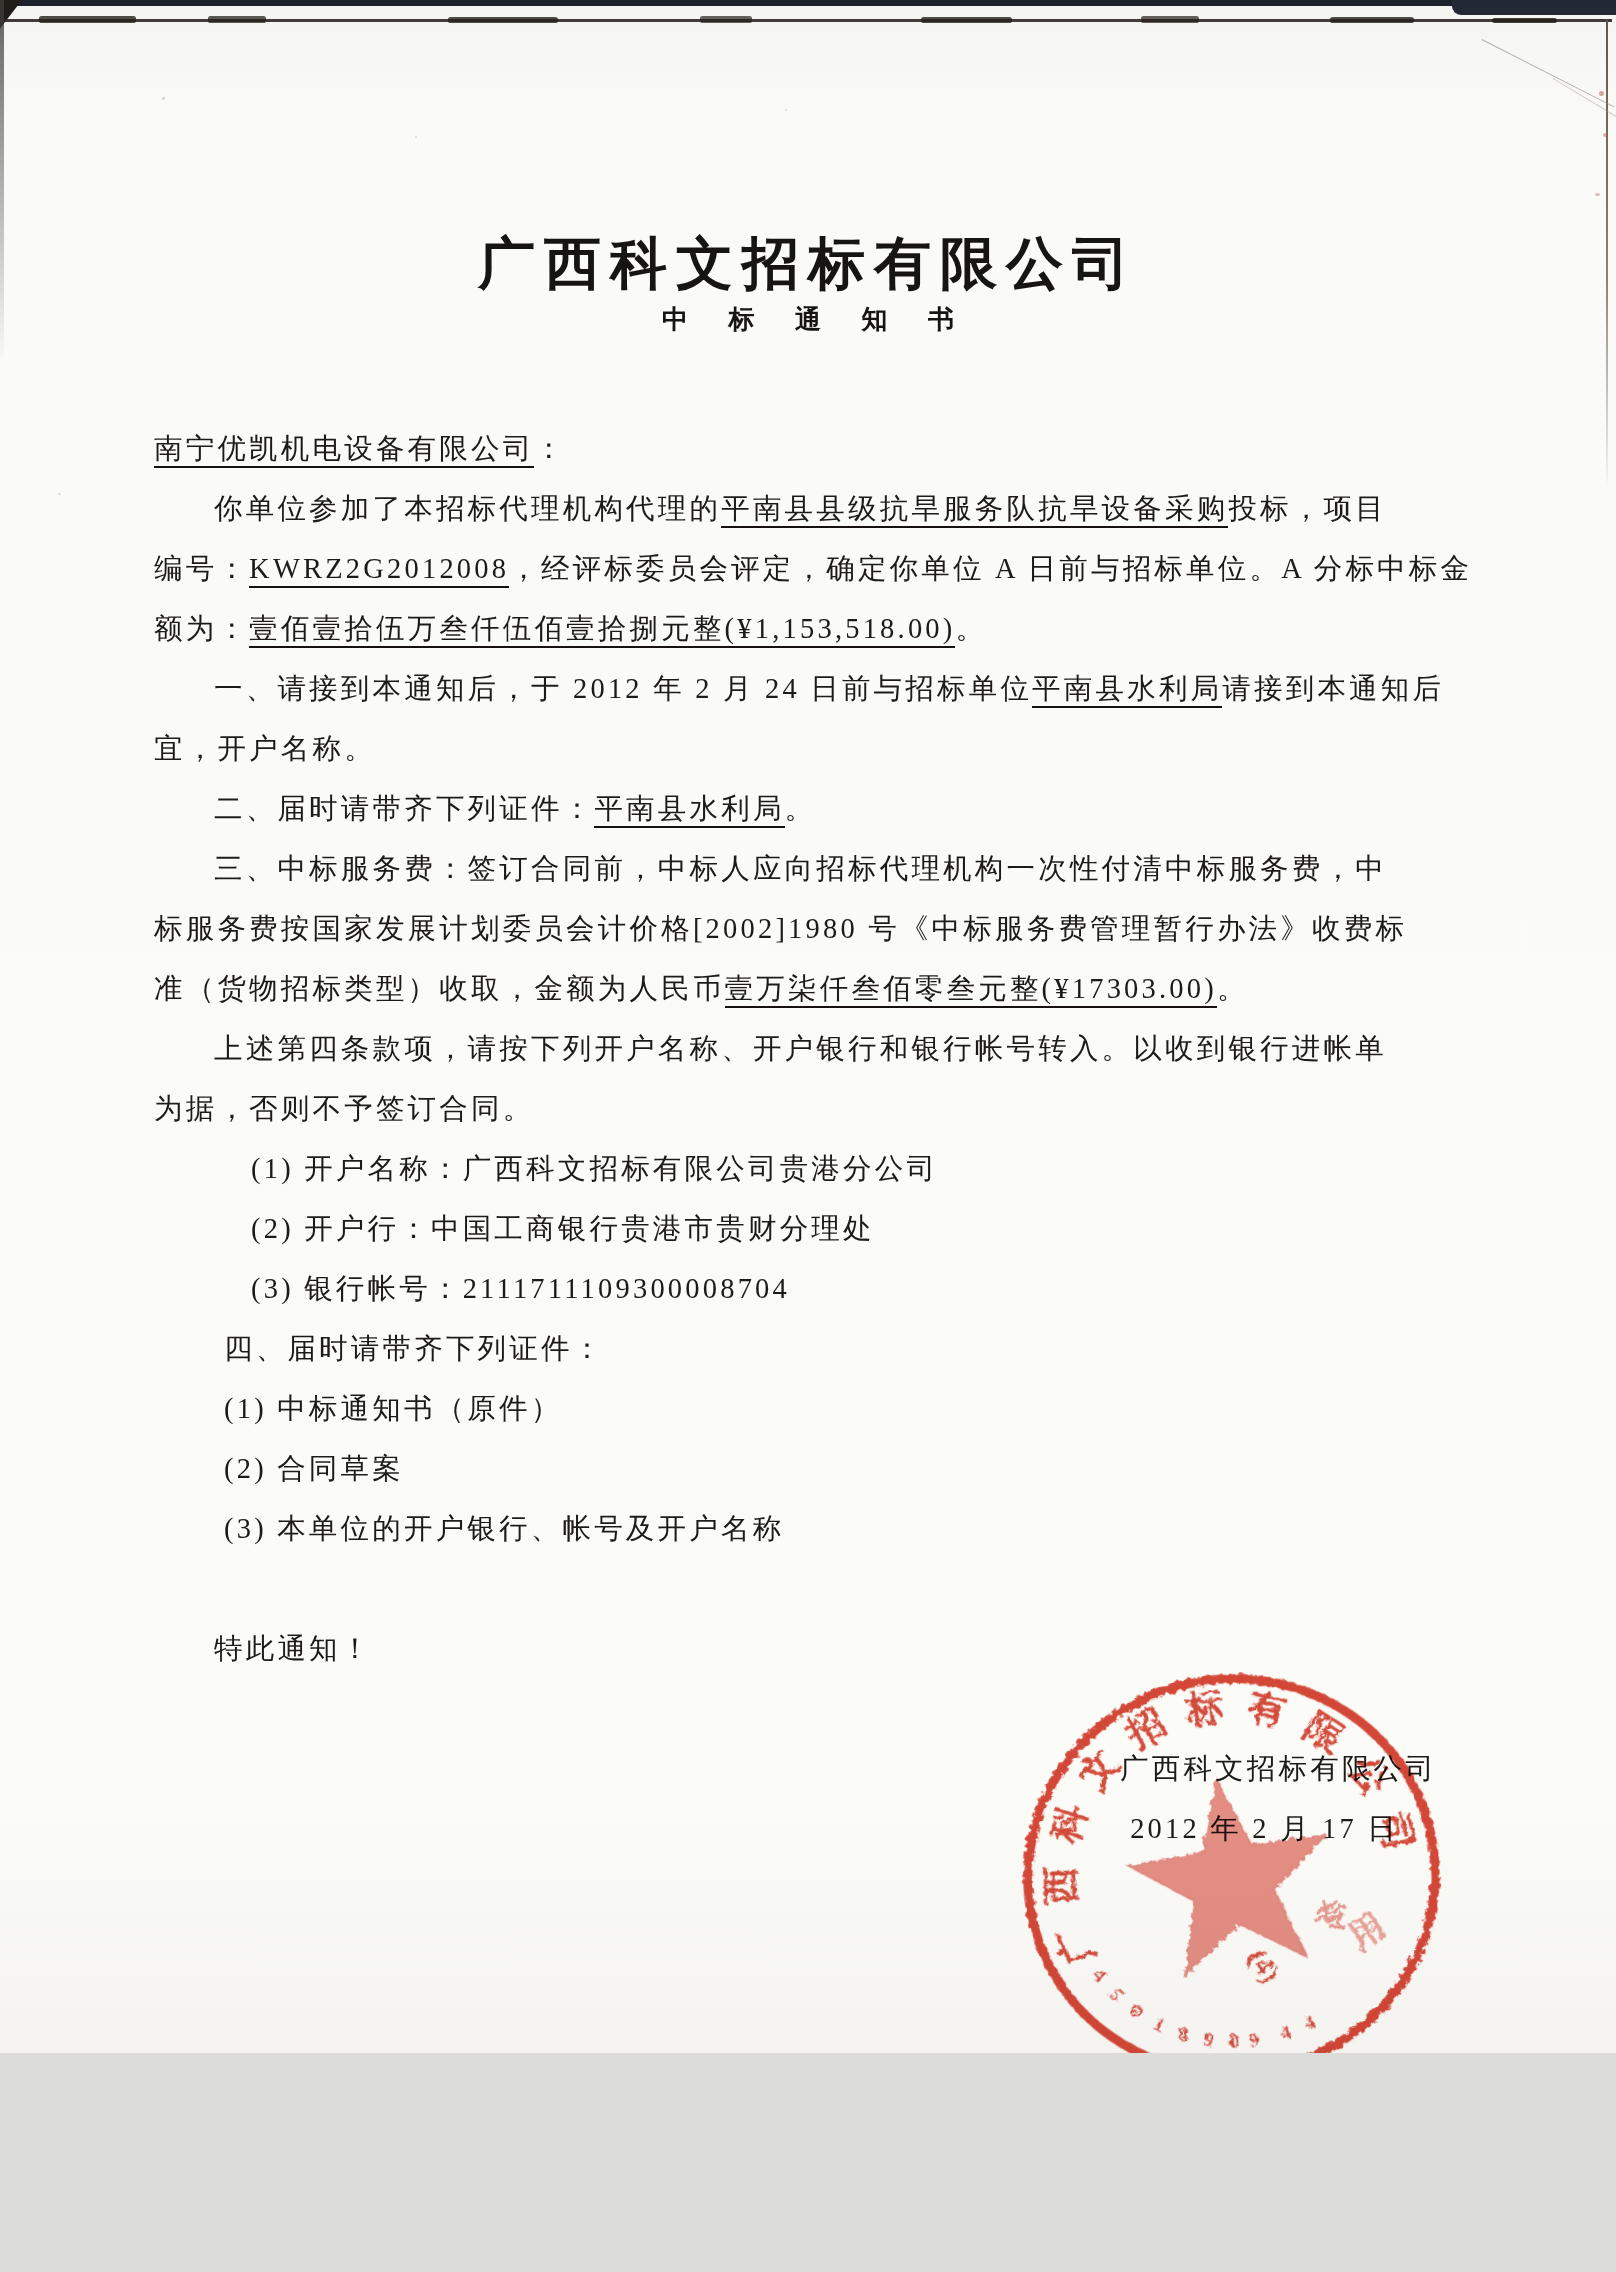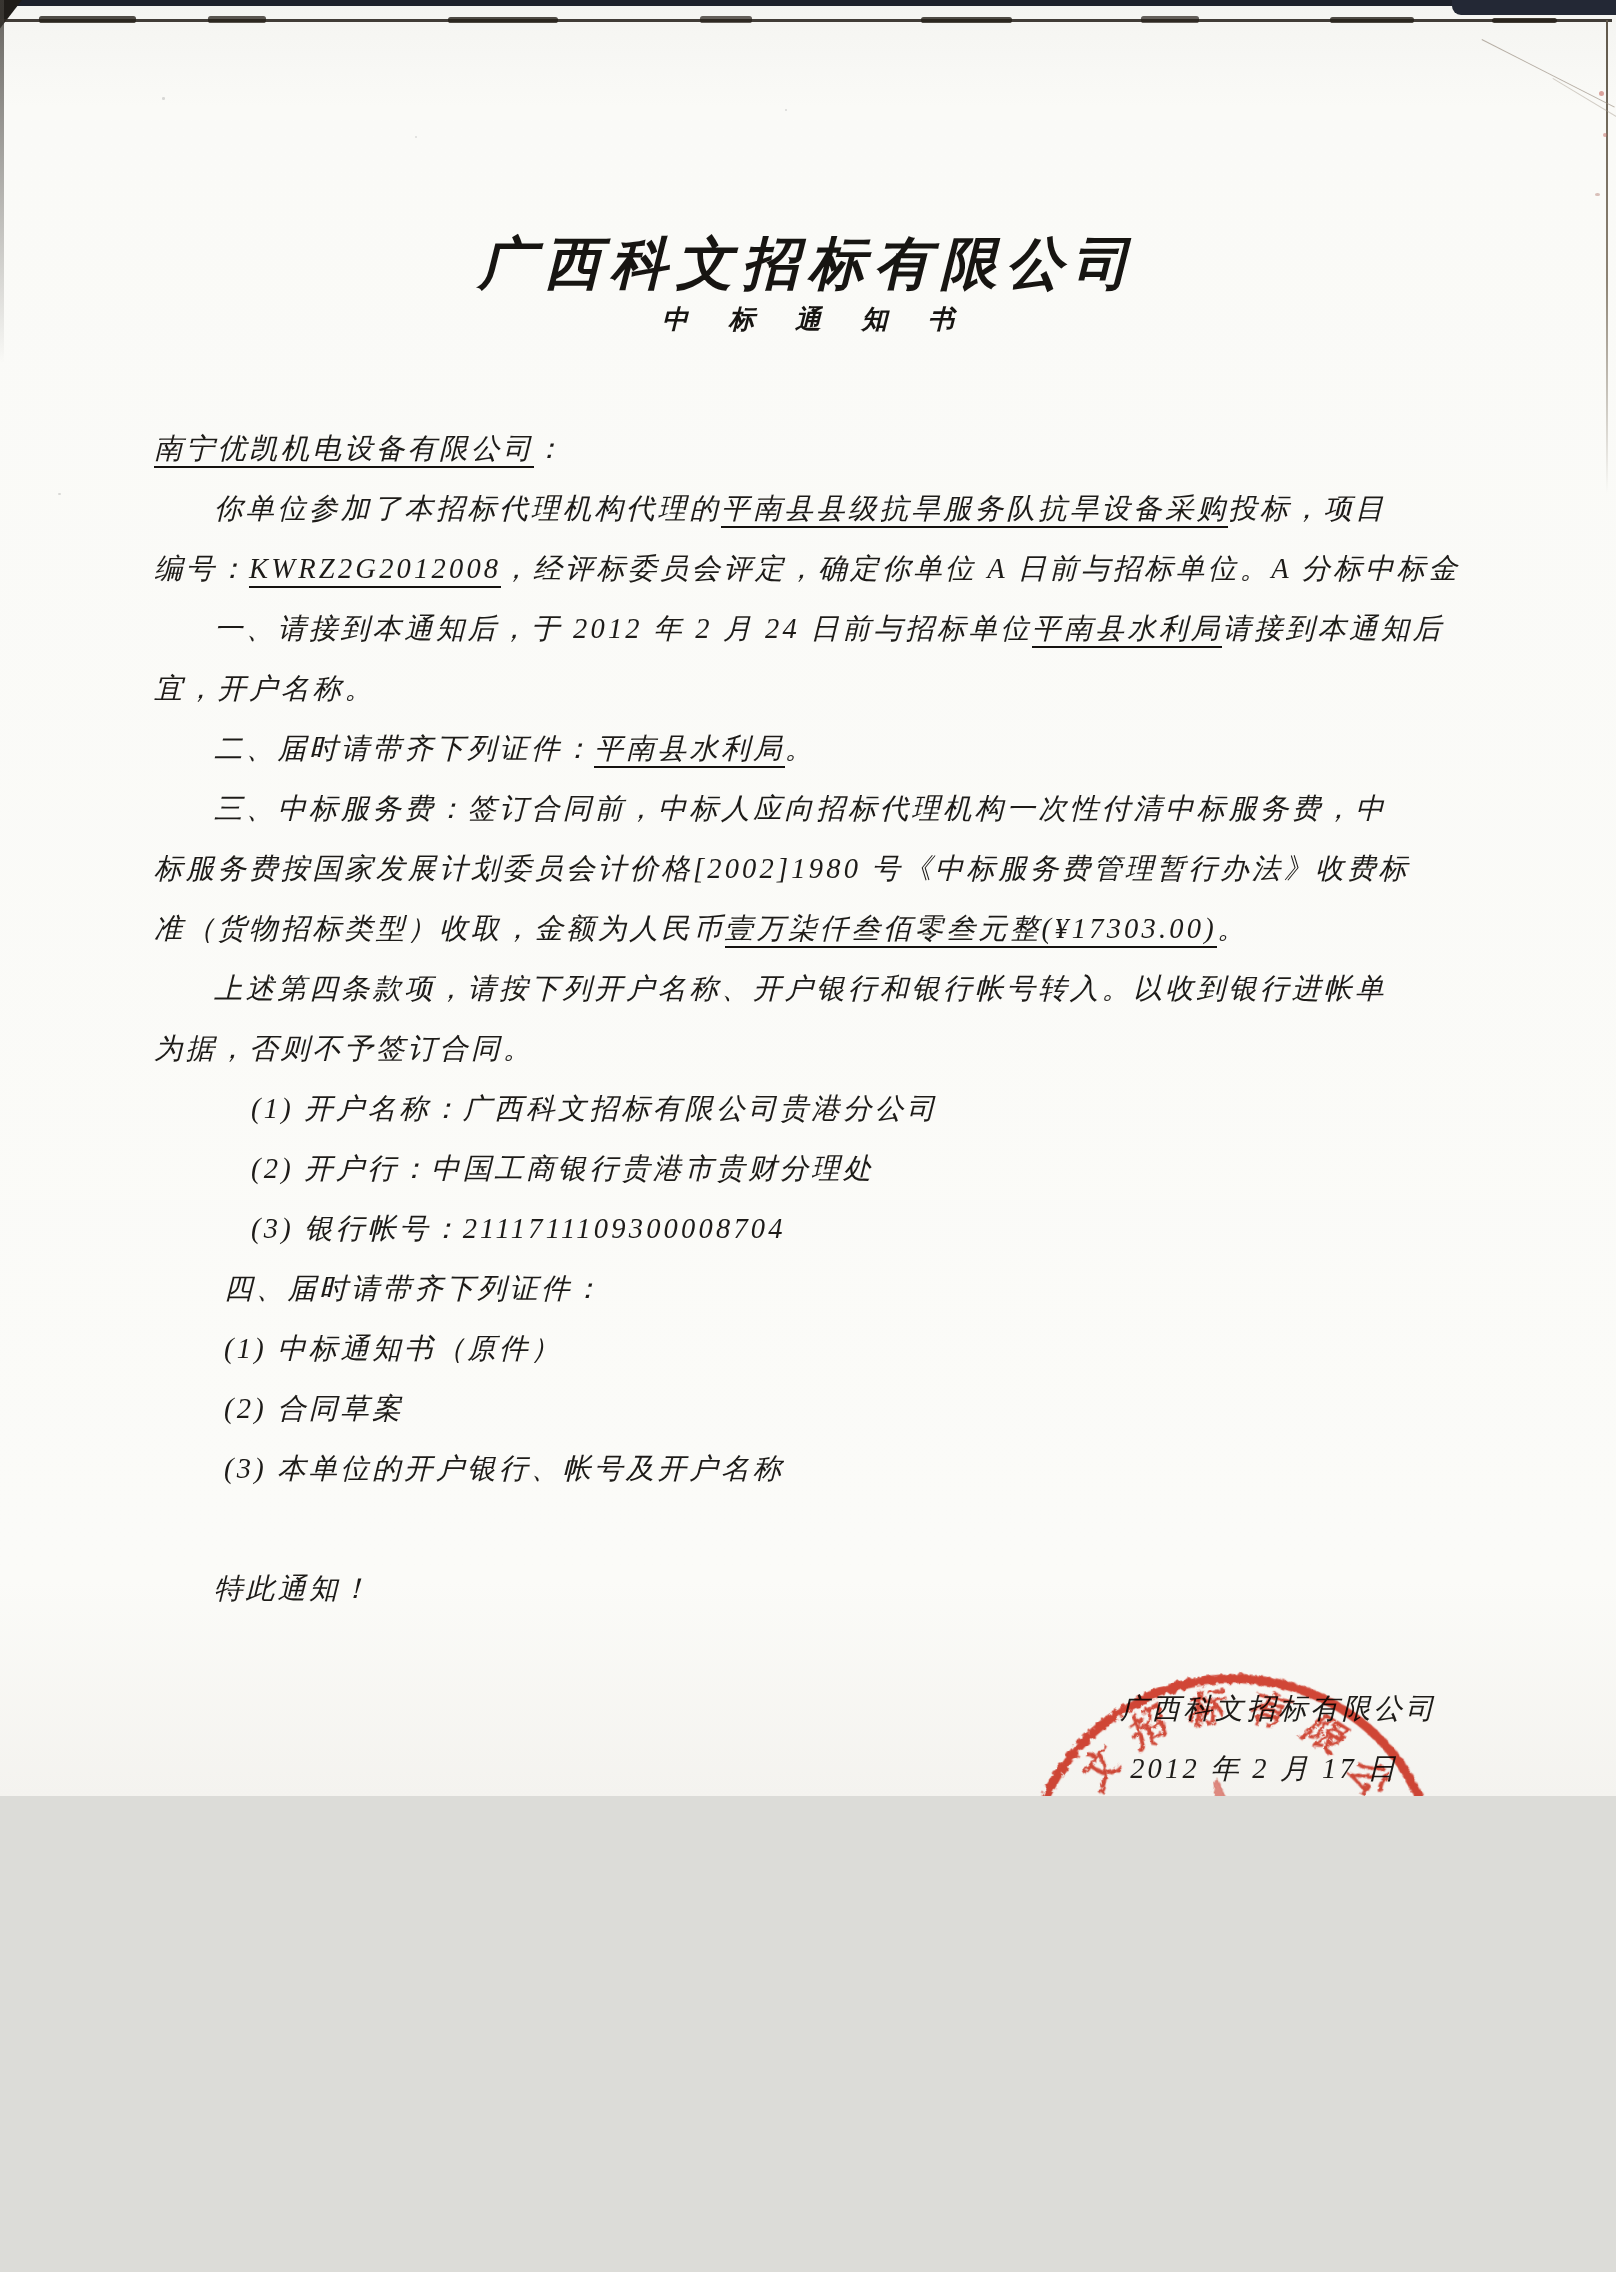--- a/index.html
+++ b/index.html
@@ -1,21 +1,20 @@
 <!DOCTYPE html>
 <html style="font-size:10.4px"><head>
 <meta charset="utf-8">
 <style>
   html,body{margin:0;padding:0;background:#dcdcd8;}
   #page{
-    position:relative;width:1616px;height:1796px;overflow:hidden;
+    position:relative;width:1616px;height:2053px;overflow:hidden;
     background:linear-gradient(180deg,#f4f4f1 0%,#fafaf7 6%,#fbfbf8 88%,#f4f3ef 100%);
     font-family:"Liberation Serif","DejaVu Serif",serif;
     color:#1e1c1a;
-    font-style:italic;
   }
   .art{position:absolute;pointer-events:none;}
   
   .hdr-title{
     position:absolute;top:226px;left:0;width:100%;text-align:center;
     font-size:57px;font-weight:bold;letter-spacing:9px;color:#171512;
   }
   .hdr-sub{
     position:absolute;top:302px;left:0;width:100%;text-align:center;
     font-size:26px;font-weight:bold;letter-spacing:17px;text-indent:17px;color:#171512;
@@ -76,20 +75,21 @@
   <div class="art" style="left:785px;top:109px;width:1.9px;height:1.9px;background:#888;border-radius:50%;opacity:.3;"></div>
   <div class="art" style="left:58px;top:493px;width:2.6px;height:1.9px;background:#888;border-radius:50%;opacity:.3;"></div>
 
   <div class="hdr-title">广西科文招标有限公司</div>
   <div class="hdr-sub">中 标 通 知 书</div>
 
   <div class="body-block">
     <div class="ln"><span class="u">南宁优凯机电设备有限公司</span><span>：</span></div>
     <div class="ln ind1"><span>你单位参加了本招标代理机构代理的</span><span class="u">平南县县级抗旱服务队抗旱设备采购</span><span>投标，项目</span></div>
     <div class="ln"><span>编号：</span><span class="u">KWRZ2G2012008</span><span>，经评标委员会评定，确定你单位 A 日前与招标单位。A 分标中标金</span></div>
+    <div class="ln"><span>额为：</span><span class="u">壹佰壹拾伍万叁仟伍佰壹拾捌元整(¥1,153,518.00)</span><span>。</span></div>
     <div class="ln ind1"><span>一、请接到本通知后，于 2012 年 2 月 24 日前与招标单位</span><span class="u">平南县水利局</span><span>请接到本通知后</span></div>
     <div class="ln"><span>宜，开户名称。</span></div>
     <div class="ln ind1"><span>二、届时请带齐下列证件：</span><span class="u">平南县水利局</span><span>。</span></div>
     <div class="ln ind1"><span>三、中标服务费：签订合同前，中标人应向招标代理机构一次性付清中标服务费，中</span></div>
     <div class="ln"><span>标服务费按国家发展计划委员会计价格[2002]1980 号《中标服务费管理暂行办法》收费标</span></div>
     <div class="ln"><span>准（货物招标类型）收取，金额为人民币</span><span class="u">壹万柒仟叁佰零叁元整(¥17303.00)</span><span>。</span></div>
     <div class="ln ind1"><span>上述第四条款项，请按下列开户名称、开户银行和银行帐号转入。以收到银行进帐单</span></div>
     <div class="ln"><span>为据，否则不予签订合同。</span></div>
     <div class="ln ind3"><span>(1) 开户名称：广西科文招标有限公司贵港分公司</span></div>
     <div class="ln ind3"><span>(2) 开户行：中国工商银行贵港市贵财分理处</span></div>

